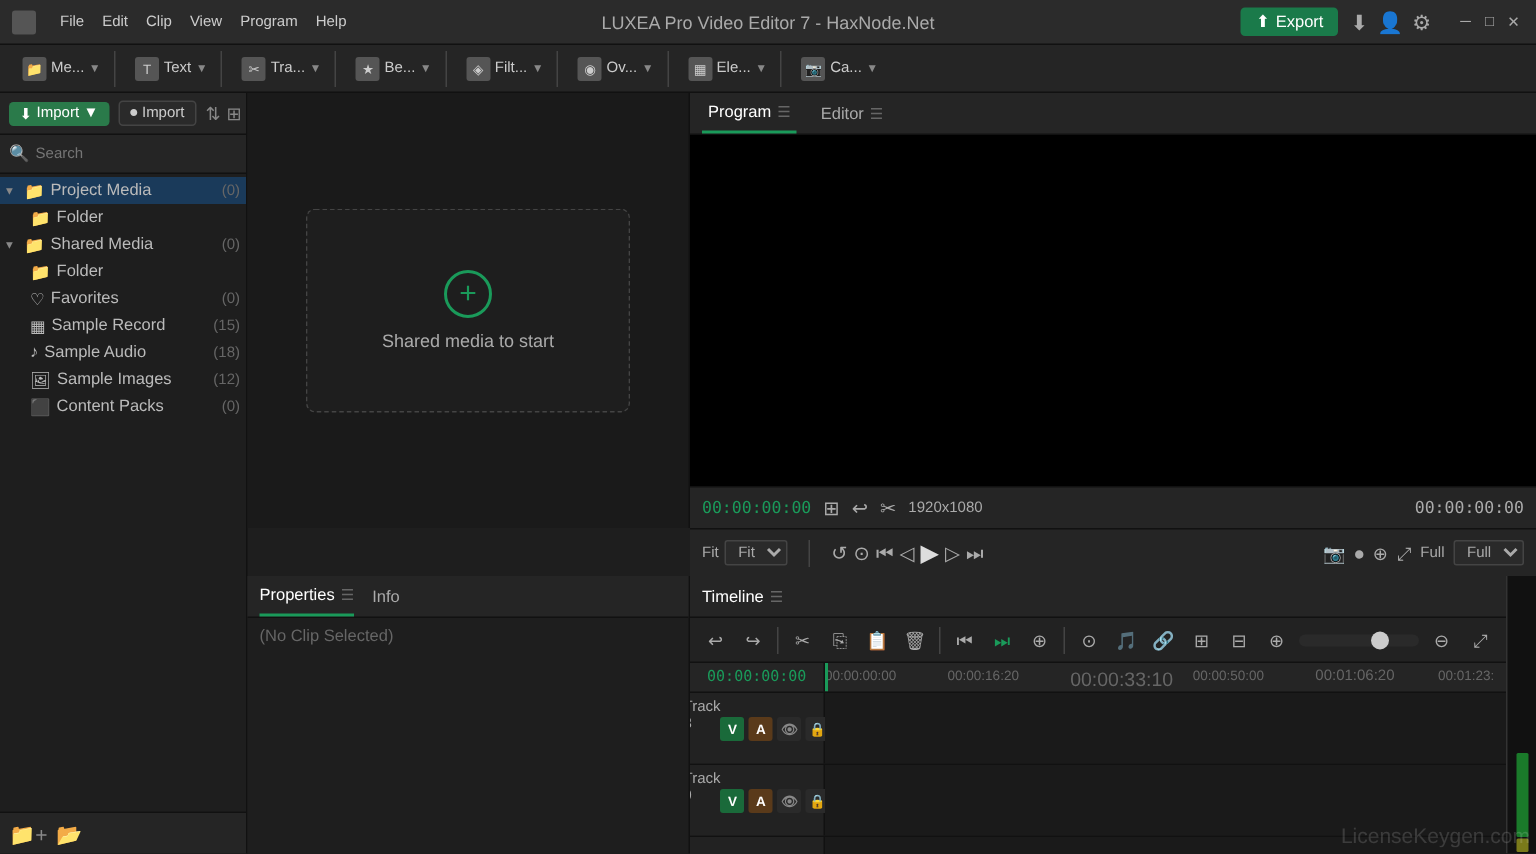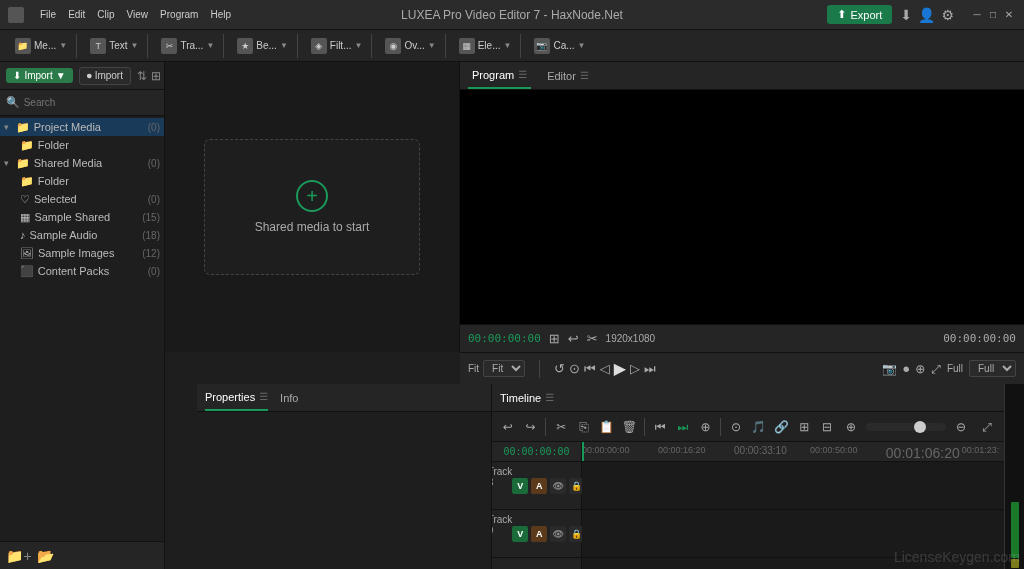--- a/index.html
+++ b/index.html
@@ -378,21 +378,20 @@
     }
 
     
     .properties-panel {
       width: 295px;
       background: #1e1e1e;
       border-right: 1px solid #111;
       display: flex;
       flex-direction: column;
       flex-shrink: 0;
-      margin-left: 32px;
     }
     .properties-header {
       height: 28px;
       background: #252525;
       display: flex;
       align-items: center;
       padding: 0 8px;
       gap: 12px;
       border-bottom: 1px solid #111;
     }
@@ -671,26 +670,26 @@
         <span class="item-icon">📁</span>
         <span class="item-label">Shared Media</span>
         <span class="item-count">(0)</span>
       </div>
       <div class="tree-item" style="padding-left:20px;">
         <span class="item-icon">📁</span>
         <span class="item-label">Folder</span>
       </div>
       <div class="tree-item" style="padding-left:20px;">
         <span class="item-icon">♡</span>
-        <span class="item-label">Selected</span>
+        <span class="item-label">Favorites</span>
         <span class="item-count">(0)</span>
       </div>
       <div class="tree-item" style="padding-left:20px;">
         <span class="item-icon">▦</span>
-        <span class="item-label">Sample Shared</span>
+        <span class="item-label">Sample Record</span>
         <span class="item-count">(15)</span>
       </div>
       <div class="tree-item" style="padding-left:20px;">
         <span class="item-icon">♪</span>
         <span class="item-label">Sample Audio</span>
         <span class="item-count">(18)</span>
       </div>
       <div class="tree-item" style="padding-left:20px;">
         <span class="item-icon">🖼</span>
         <span class="item-label">Sample Images</span>
@@ -776,20 +775,23 @@
 
       <div class="properties-panel">
         <div class="properties-header">
           <div class="prop-tab active">
             <span>Properties</span>
             <span style="color:#666;font-size:10px;">☰</span>
           </div>
           <div class="prop-tab">
             <span>Info</span>
           </div>
+        </div>
+        <div class="properties-content">
+          <span>(No Clip Selected)</span>
         </div>
       </div>
 
       <div class="timeline-panel">
         <div class="timeline-header">
           <div class="timeline-tab">
             <span>Timeline</span>
             <span style="color:#666;font-size:10px;">☰</span>
           </div>
         </div>
@@ -821,23 +823,23 @@
           </div>
         </div>
 
         <div style="display:flex;height:20px;background:#252525;border-bottom:1px solid #111;">
           <div style="width:90px;flex-shrink:0;border-right:1px solid #111;display:flex;align-items:center;justify-content:center;">
             <span style="font-size:10px;color:#1a9a5a;font-family:monospace;">00:00:00:00</span>
           </div>
           <div style="flex:1;position:relative;overflow:hidden;">
             <div style="position:absolute;left:0;top:3px;font-size:9px;color:#666;">00:00:00:00</div>
             <div style="position:absolute;left:18%;top:3px;font-size:9px;color:#666;">00:00:16:20</div>
-            <div style="position:absolute;left:36%;top:3px;font-size:10px;color:#666;text-align:center;">00:00:33:10</div>
+            <div style="position:absolute;left:36%;top:3px;font-size:13px;color:#666;text-align:center;">00:00:33:10</div>
             <div style="position:absolute;left:54%;top:3px;font-size:9px;color:#666;">00:00:50:00</div>
-            <div style="position:absolute;left:72%;top:3px;font-size:14px;color:#666;">00:01:06:20</div>
+            <div style="position:absolute;left:72%;top:3px;font-size:10px;color:#666;">00:01:06:20</div>
             <div style="position:absolute;left:90%;top:3px;font-size:9px;color:#666;">00:01:23:</div>
 
             <div style="position:absolute;left:0;top:0;width:2px;height:100%;background:#1a9a5a;"></div>
           </div>
         </div>
 
         <div class="timeline-tracks">
 
           <div class="track-row">
             <div class="track-header">

